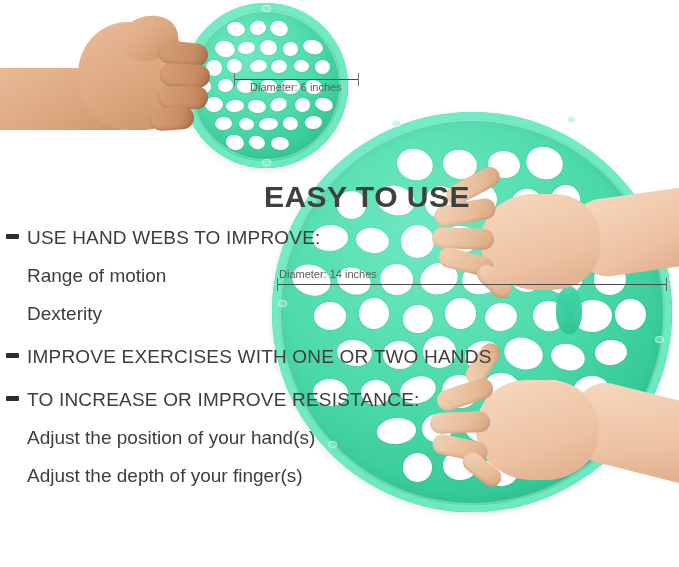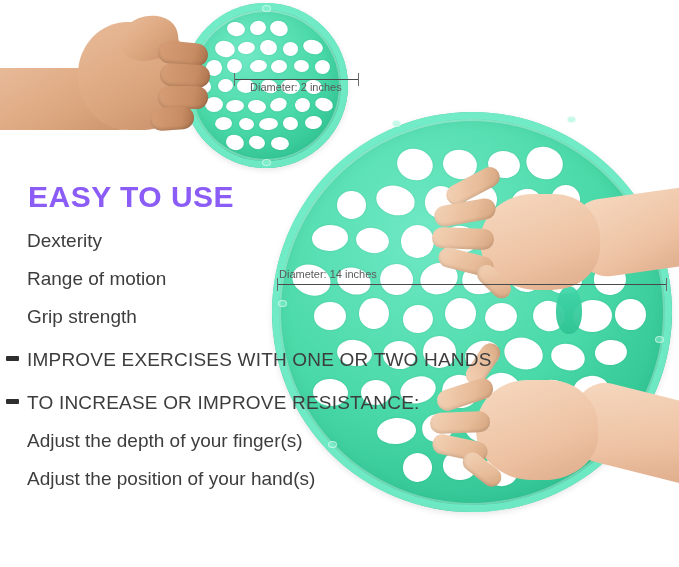--- a/index.html
+++ b/index.html
@@ -26,25 +26,26 @@
     position: absolute;
     left: 0px;
     top: 180px;
     width: 470px;
     z-index: 40;
   }
 
   .headline {
     font-size: 30px;
     font-weight: bold;
-    color: #8b5cf6;
+    color: #404040;
     letter-spacing: 0.5px;
-    padding-left: 28px;
+    padding-left: 22px;
     line-height: 34px;
     white-space: nowrap;
+    text-align: right;
   }
 
   .bullet-row {
     display: flex;
     align-items: baseline;
     margin-top: 12px;
     padding-left: 6px;
   }
 
   .dash {
@@ -414,45 +415,48 @@
     <div class="digit d2"></div>
     <div class="digit d3"></div>
     <div class="digit d4"></div>
     <div class="digit d5"></div>
   </div>
 
   <div class="dim" id="dim-small">
     <div class="dim-line"></div>
     <div class="dim-tick left"></div>
     <div class="dim-tick right"></div>
-    <div class="dim-label">Diameter: 2 inches</div>
+    <div class="dim-label">Diameter: 6 inches</div>
   </div>
 
   <div class="dim" id="dim-large">
     <div class="dim-line"></div>
     <div class="dim-tick left"></div>
     <div class="dim-tick right"></div>
     <div class="dim-label">Diameter: 14 inches</div>
   </div>
 
   <div class="text-block">
 
     <div class="headline">EASY TO USE</div>
 
+    <div class="bullet-row">
+      <span class="dash"></span>
+      <span class="bullet-text">USE HAND WEBS TO IMPROVE:</span>
+    </div>
+    <div class="sub-item">Range of motion</div>
     <div class="sub-item">Dexterity</div>
-    <div class="sub-item">Range of motion</div>
-    <div class="sub-item">Grip strength</div>
 
     <div class="bullet-row gap-lg">
       <span class="dash"></span>
       <span class="bullet-text">IMPROVE EXERCISES WITH ONE OR TWO HANDS</span>
     </div>
 
     <div class="bullet-row gap-lg">
       <span class="dash"></span>
       <span class="bullet-text">TO INCREASE OR IMPROVE RESISTANCE:</span>
     </div>
+    <div class="sub-item">Adjust the position of your hand(s)</div>
     <div class="sub-item">Adjust the depth of your finger(s)</div>
-    <div class="sub-item">Adjust the position of your hand(s)</div>
 
   </div>
 
 </div>
 
 </body></html>

